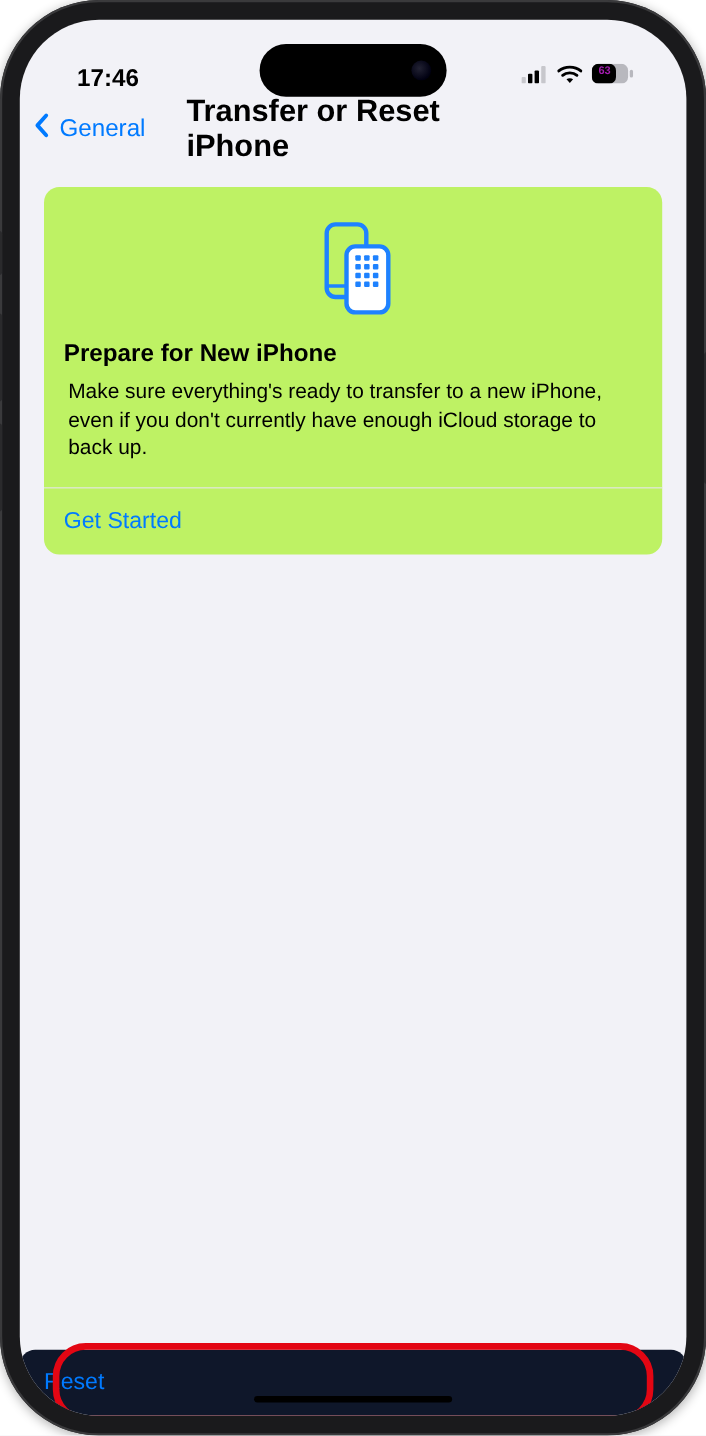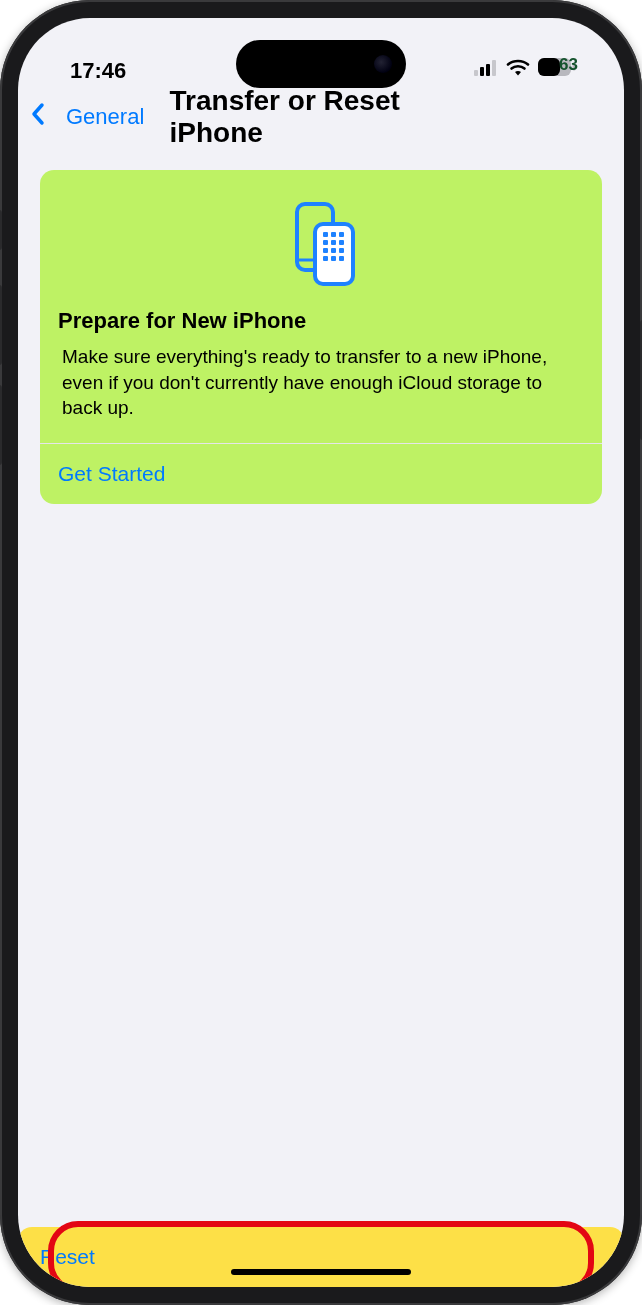--- a/index.html
+++ b/index.html
@@ -69,21 +69,21 @@
     display: flex;
     align-items: center;
     padding: 0 12px;
     position: relative;
   }
   .back-btn {
     display: flex;
     align-items: center;
     color: #007aff;
     font-size: 22px;
-    gap: 20px;
+    gap: 8px;
   }
   .nav-title {
     position: absolute;
     left: 50%;
     transform: translateX(-50%);
     font-weight: 600;
     font-size: 28px;
     color: #000;
   }
   .content {
@@ -113,21 +113,21 @@
     padding: 0 4px;
   }
   .card-divider { height:1px; background:#e5e5ea; margin:0 -18px; }
   .card-action {
     padding: 18px 0;
     font-size: 21px;
     color: #007aff;
   }
   .spacer { flex:1; }
   .bottom-list {
-    background:#fde047;
+    background:#0f172a;
     border-radius: 14px 14px 0 0;
     margin: 0 -22px;
     padding: 0 22px;
   }
   .row {
     height: 60px;
     display:flex;
     align-items:center;
     font-size:21px;
     color:#007aff;
@@ -185,21 +185,21 @@
             <path d="M5.5 10.5 C9 7.5 15 7.5 18.5 10.5" stroke="#000" stroke-width="2.6" fill="none" stroke-linecap="round"></path>
             <path d="M2 6.5 C7.5 1.8 16.5 1.8 22 6.5" stroke="#000" stroke-width="2.6" fill="none" stroke-linecap="round"></path>
           </svg>
         </span>
         <span style="position:relative;display:inline-block">
           <svg width="38" height="18" viewBox="0 0 38 18">
             <rect x="0" y="0" width="33" height="18" rx="6" fill="#b8b8be"></rect>
             <rect x="0" y="0" width="22" height="18" rx="6" fill="#000"></rect>
             <rect x="34.5" y="5.5" width="3" height="7" rx="1.5" fill="#b8b8be"></rect>
           </svg>
-          <span style="position:absolute;left:21px;top:0;font-size:17px;font-weight:600;color:#14532d;line-height:18px">63</span>
+          <span style="position:absolute;left:6px;top:0;font-size:10px;font-weight:600;color:#a21caf;line-height:18px">63</span>
         </span>
       </div>
     </div>
 
     <div class="nav-bar">
       <div class="back-btn">
         <span>
           <svg width="16" height="24" viewBox="0 0 16 24">
             <path d="M12 3 L4 12 L12 21" stroke="#007aff" stroke-width="3.5" fill="none" stroke-linecap="round" stroke-linejoin="round"></path>
           </svg>

